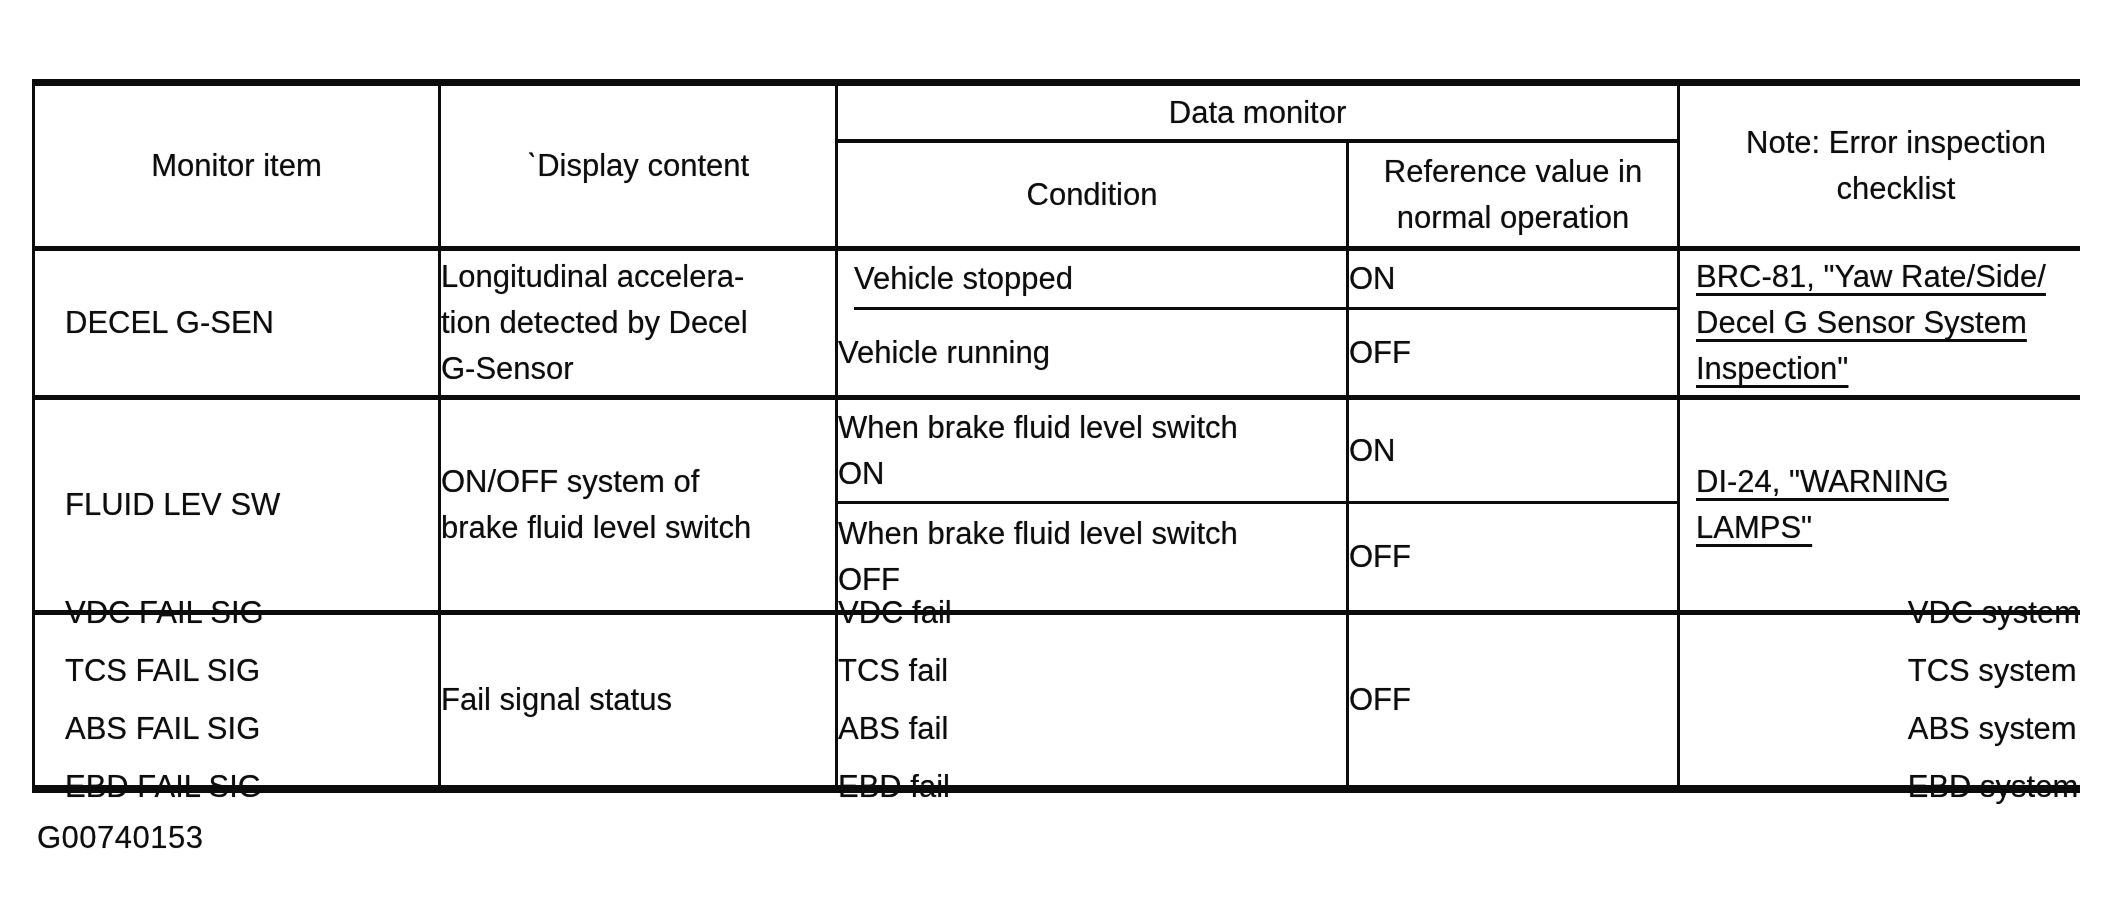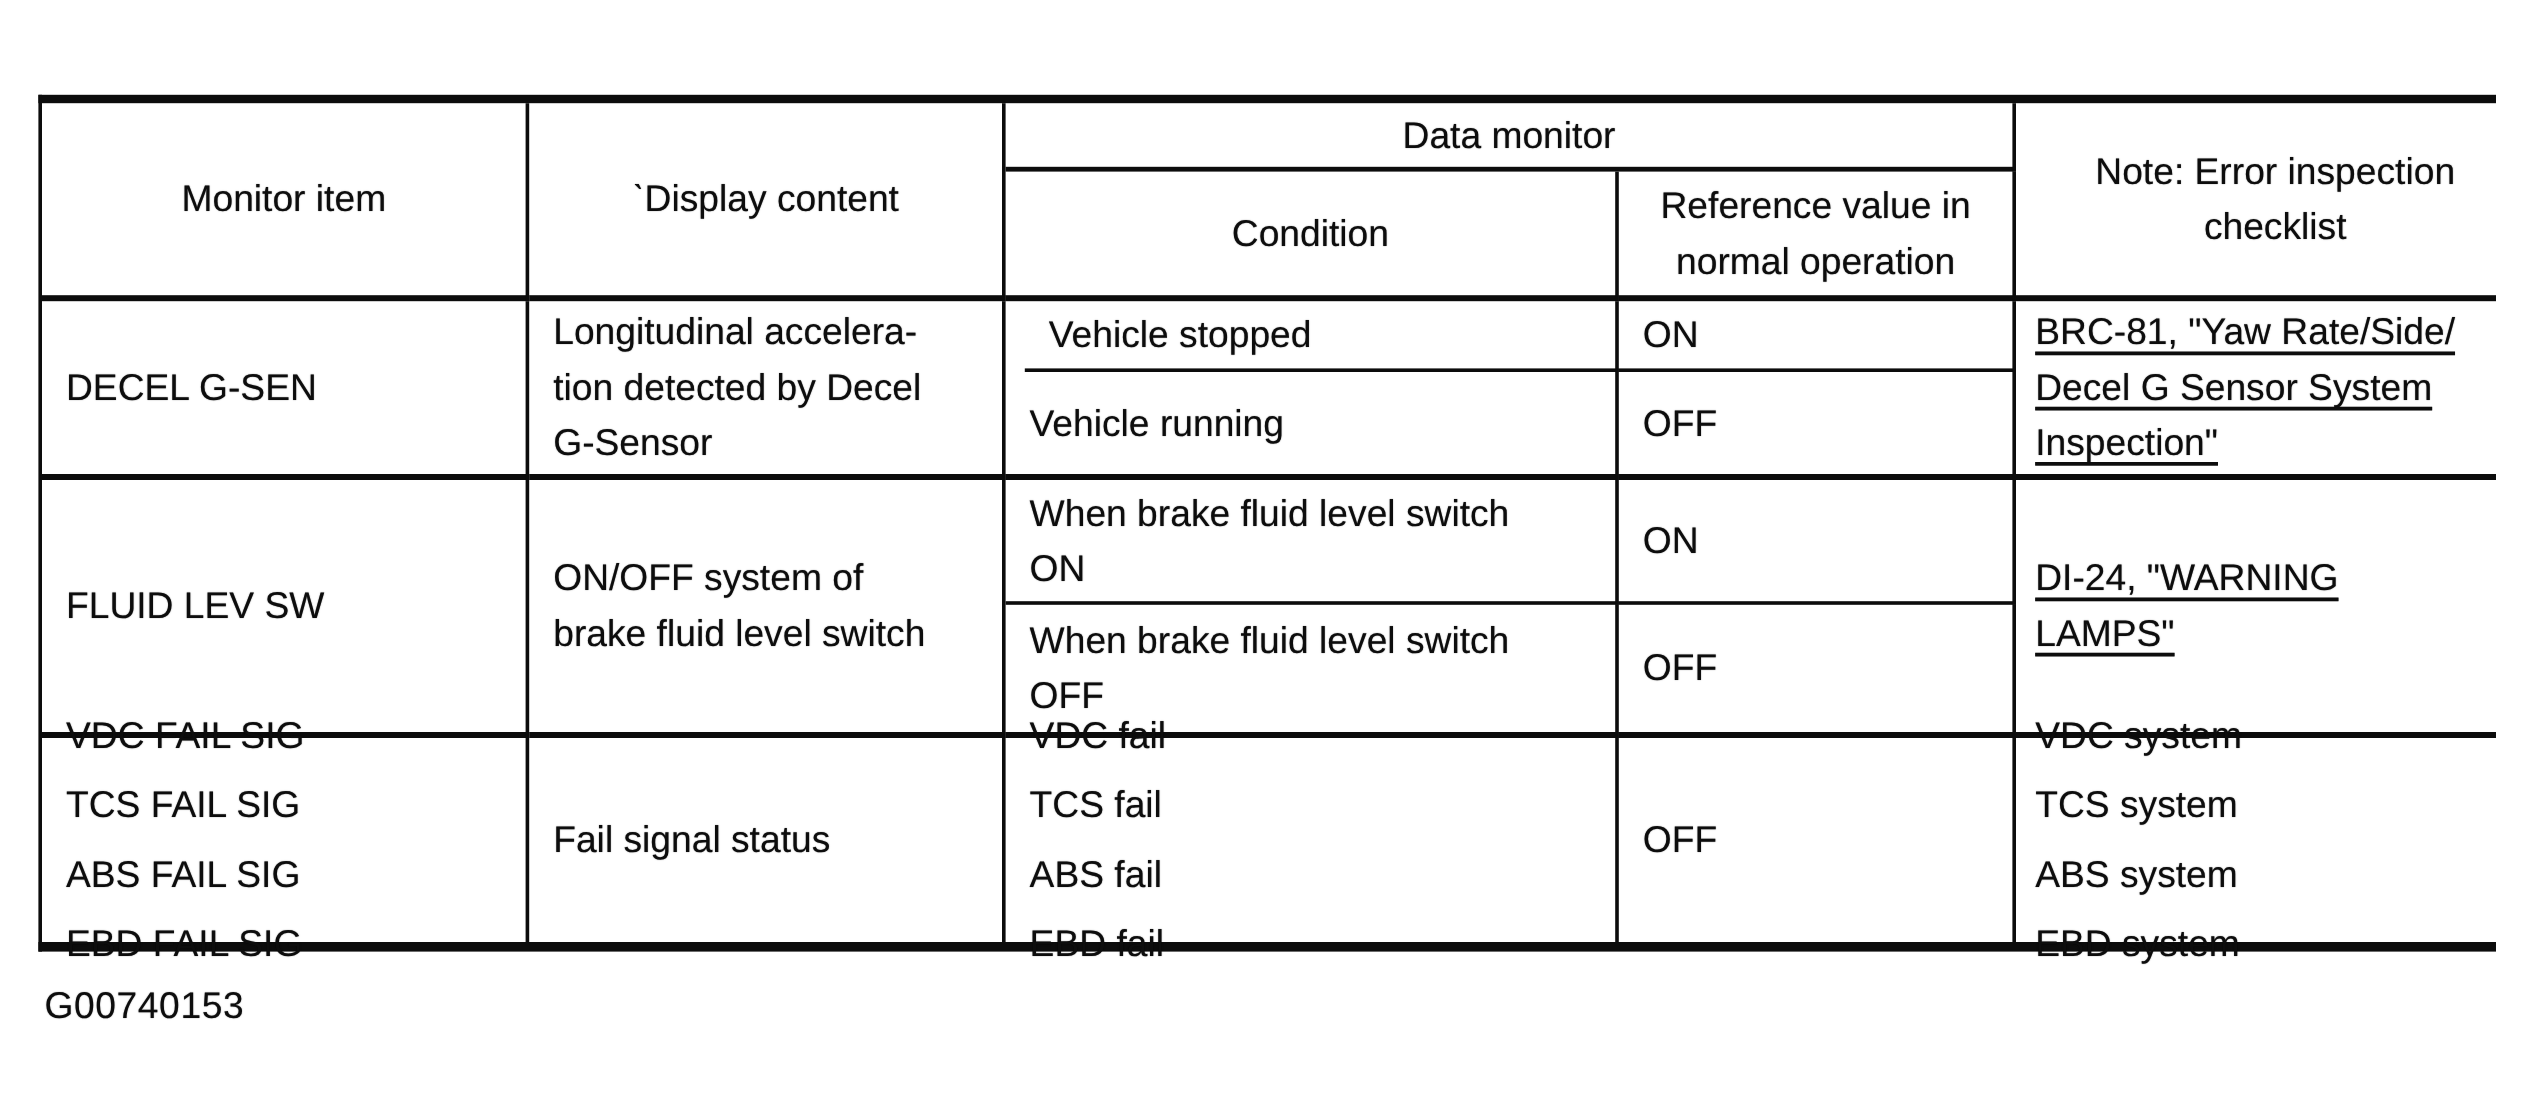--- a/index.html
+++ b/index.html
@@ -37,22 +37,22 @@
     align-items: center;
     font-size: 31px;
     line-height: 46px;
     white-space: pre-line;
     border-right: 3px solid #0c0c0c;
     border-bottom: 3px solid #0c0c0c;
     text-shadow: 0 0 1px rgba(0,0,0,0.55);
     overflow: visible;
   }
   .center { justify-content: center; text-align: center; }
-  .pad-item { padding-left: 20px; }
-  .pad-body { padding-left: 20px; }
+  .pad-item { padding-left: 30px; }
+  .pad-body { }
   .pad-note { padding-left: 16px; }
   .bb-5 { border-bottom-width: 5px; }
   .bb-4 { border-bottom-width: 4px; }
   .bb-0 { border-bottom: none; }
   .br-0 { border-right: none; }
   .lines4 { line-height: 58px; }
   .link {
     text-decoration: underline;
     text-decoration-thickness: 3px;
     text-underline-offset: 6px;
@@ -78,21 +78,21 @@
   .r2-c1   { grid-column: 3; grid-row: 5; }
   .r2-v1   { grid-column: 4; grid-row: 5; }
   .r2-c2   { grid-column: 3; grid-row: 6; }
   .r2-v2   { grid-column: 4; grid-row: 6; }
   .r2-note { grid-column: 5; grid-row: 5 / 7; }
   
   .r3-item { grid-column: 1; grid-row: 7; }
   .r3-disp { grid-column: 2; grid-row: 7; }
   .r3-c    { grid-column: 3; grid-row: 7; }
   .r3-v    { grid-column: 4; grid-row: 7; }
-  .r3-note { grid-column: 5; grid-row: 7; }
+  .r3-note { grid-column: 5; grid-row: 7; justify-content: flex-end; }
 
   .footnote {
     position: absolute;
     left: 37px;
     top: 820px;
     font-size: 31px;
     letter-spacing: 0.5px;
     text-shadow: 0 0 1px rgba(0,0,0,0.55);
   }
 </style>

